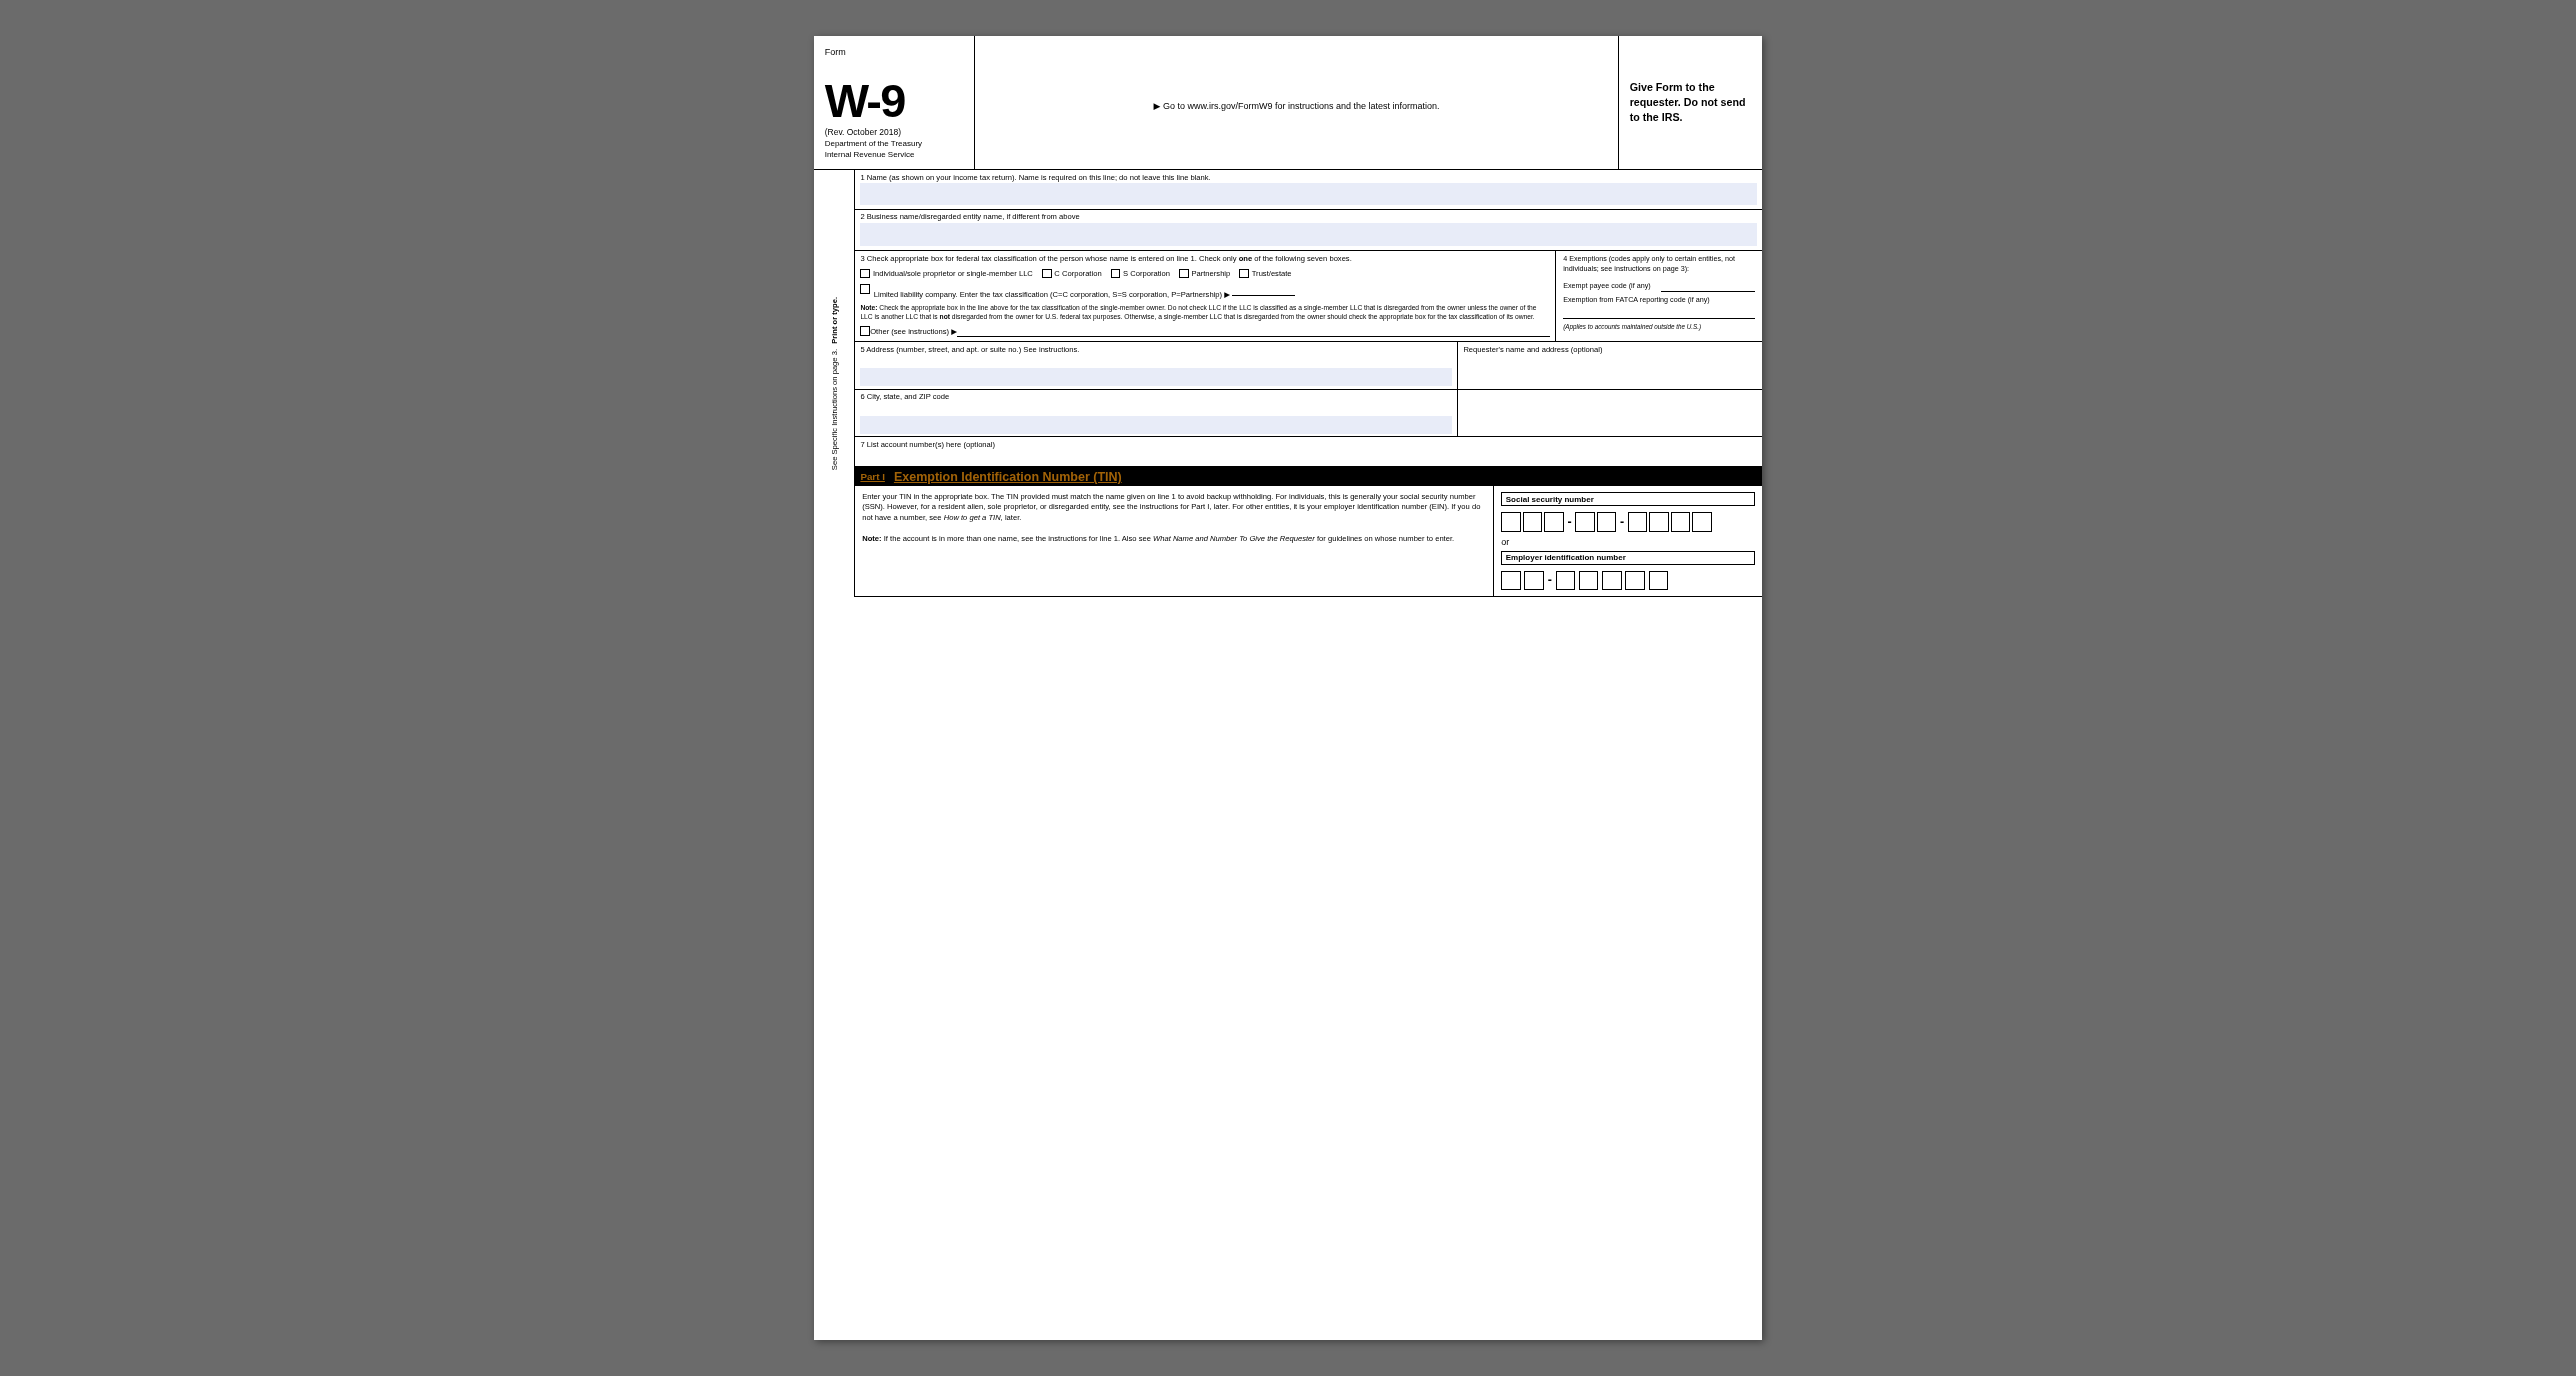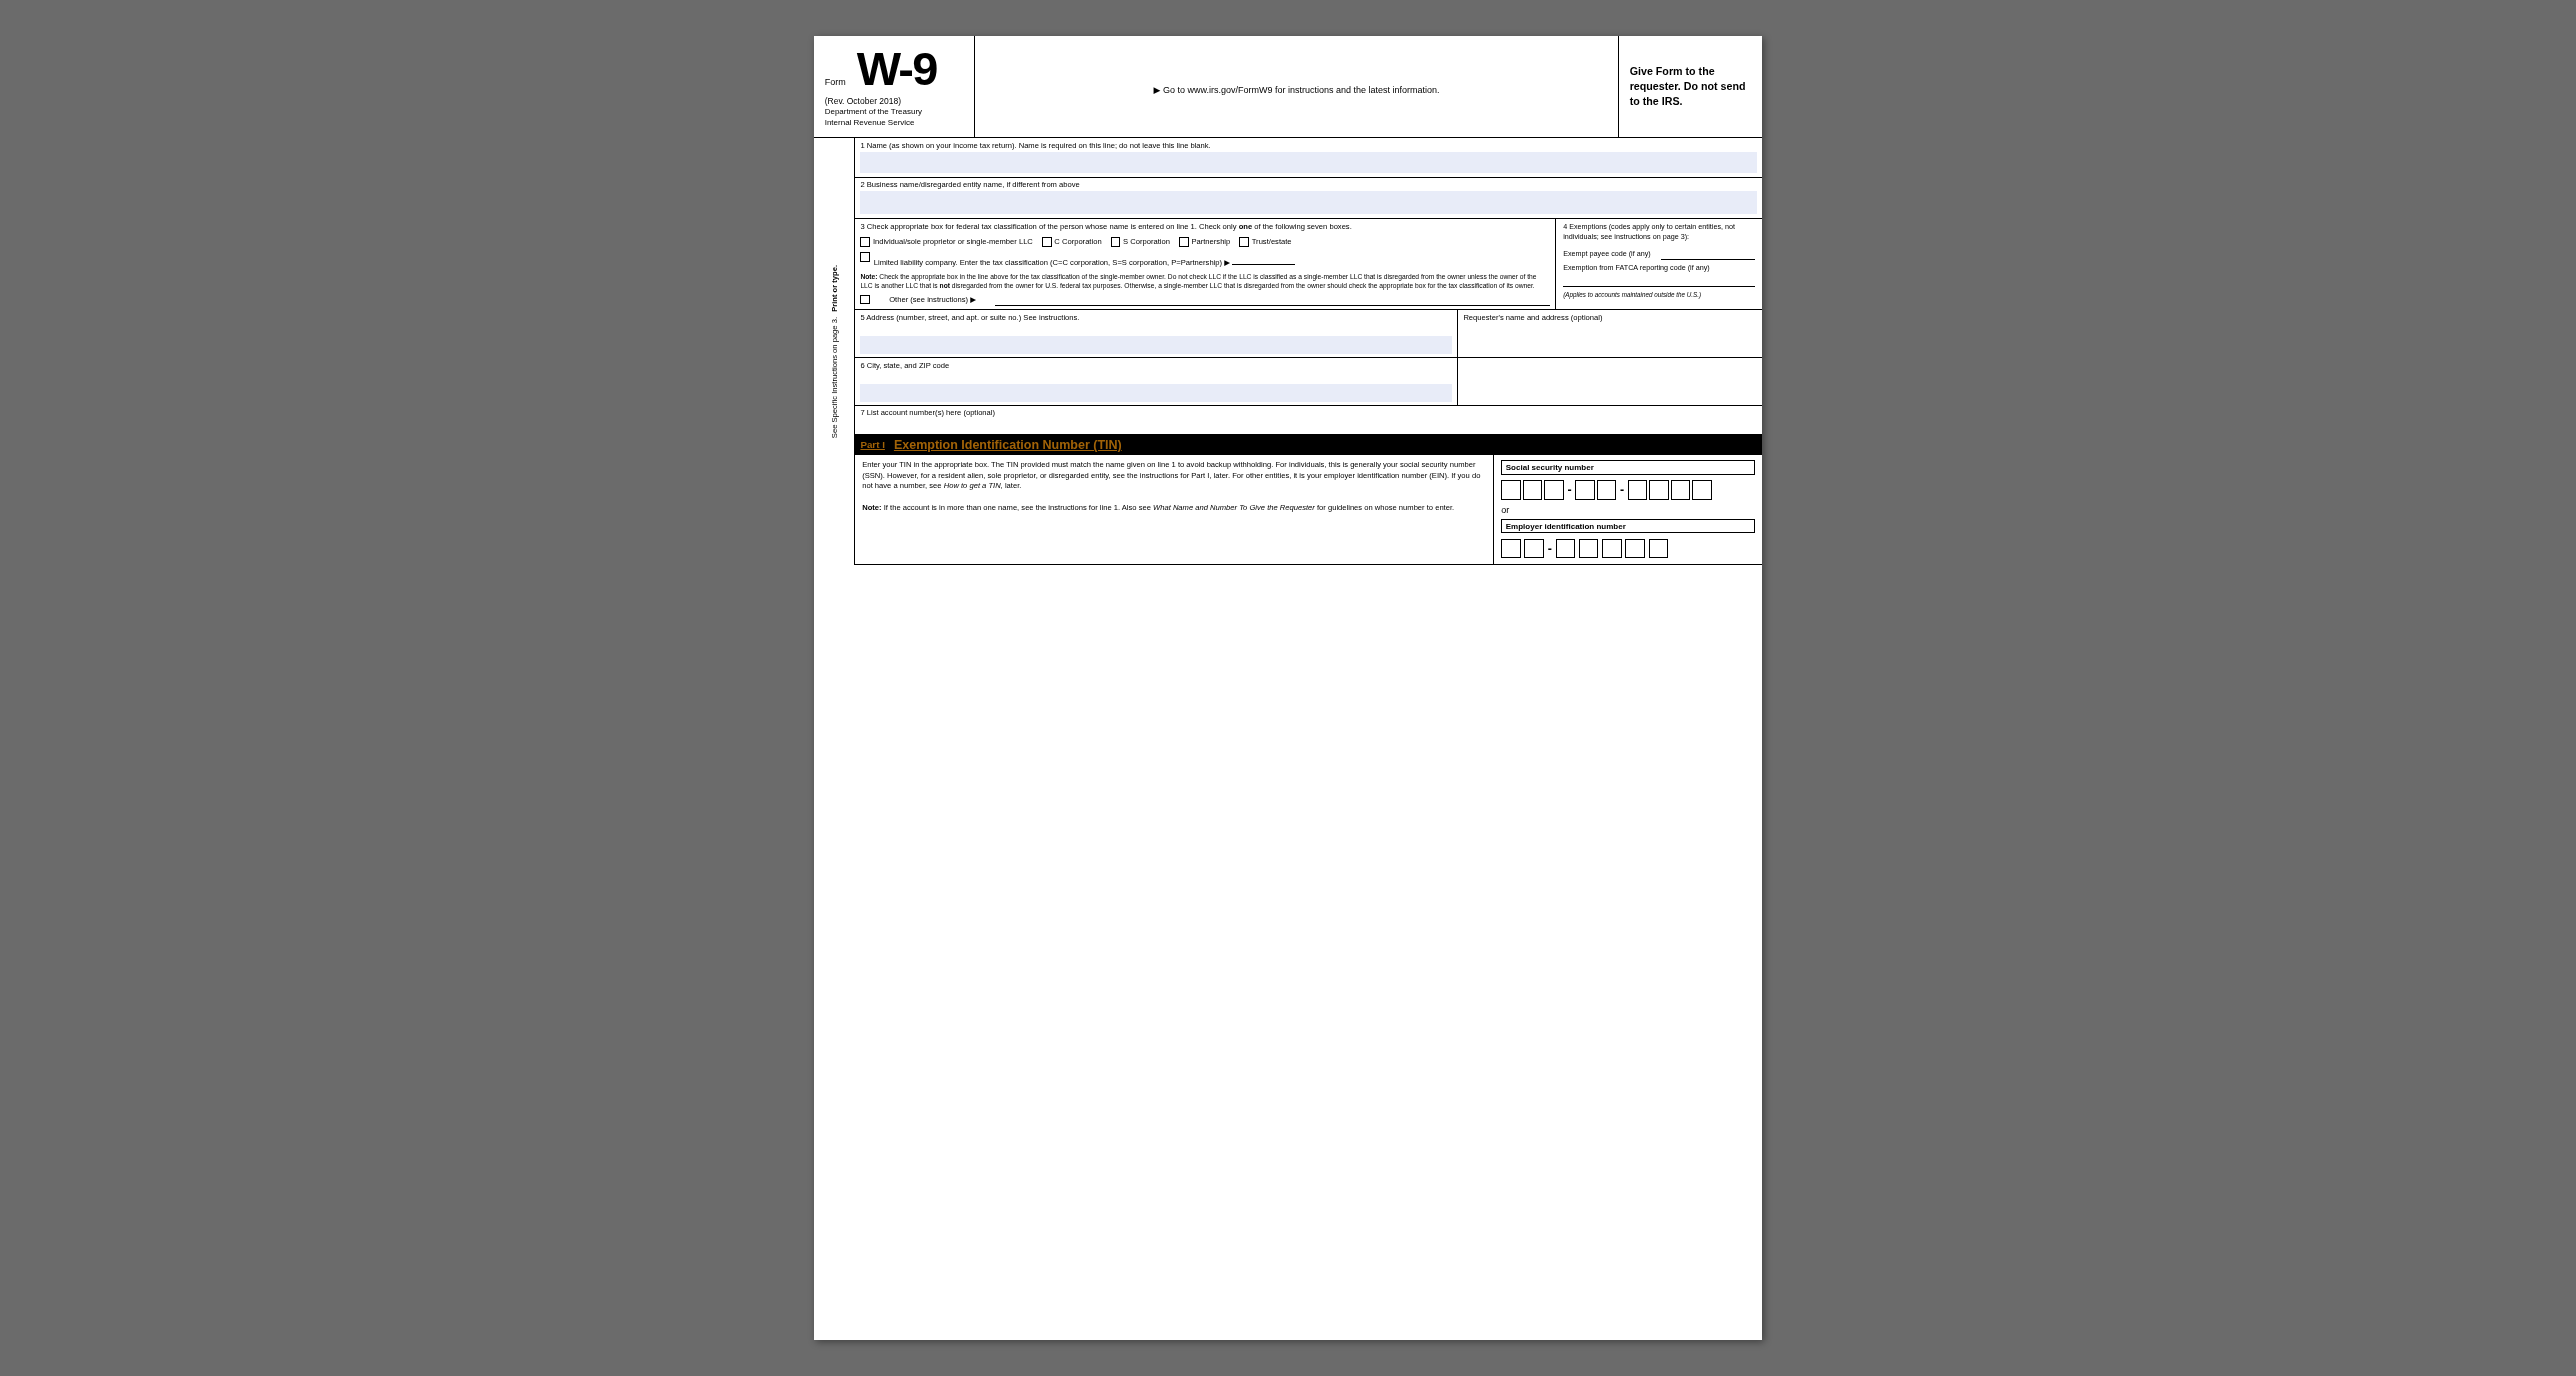--- a/index.html
+++ b/index.html
@@ -202,21 +202,21 @@
       display: inline-block;
     }
     .note-text {
       font-size: 6.7px;
       line-height: 1.35;
       margin-bottom: 3.6px;
     }
     .other-row {
       display: flex;
       align-items: center;
-      gap: 19px;
+      gap: 0;
       font-size: 7.6px;
     }
     .other-input {
       flex: 1;
       height: 12.5px;
       border-bottom: 0.9px solid black;
     }
     .exemptions-label {
       font-size: 7.2px;
       line-height: 1.35;
@@ -376,21 +376,21 @@
       display: inline-block;
     }
   </style>
 </head>
 <body>
 
 <div class="page-container">
 
   <div class="form-header">
     <div class="form-header-left">
-      <div style="display:flex; align-items:baseline; gap:11px;">
+      <div style="display:flex; align-items:baseline; gap:20px;flex-direction:column;">
         <span class="form-label">Form</span>
         <span class="form-number">W-9</span>
       </div>
       <div class="form-rev">(Rev. October 2018)</div>
       <div class="form-dept">
         <span>Department of the Treasury</span><br>
         <span>Internal Revenue Service</span>
       </div>
     </div>
     <div class="form-header-center">

